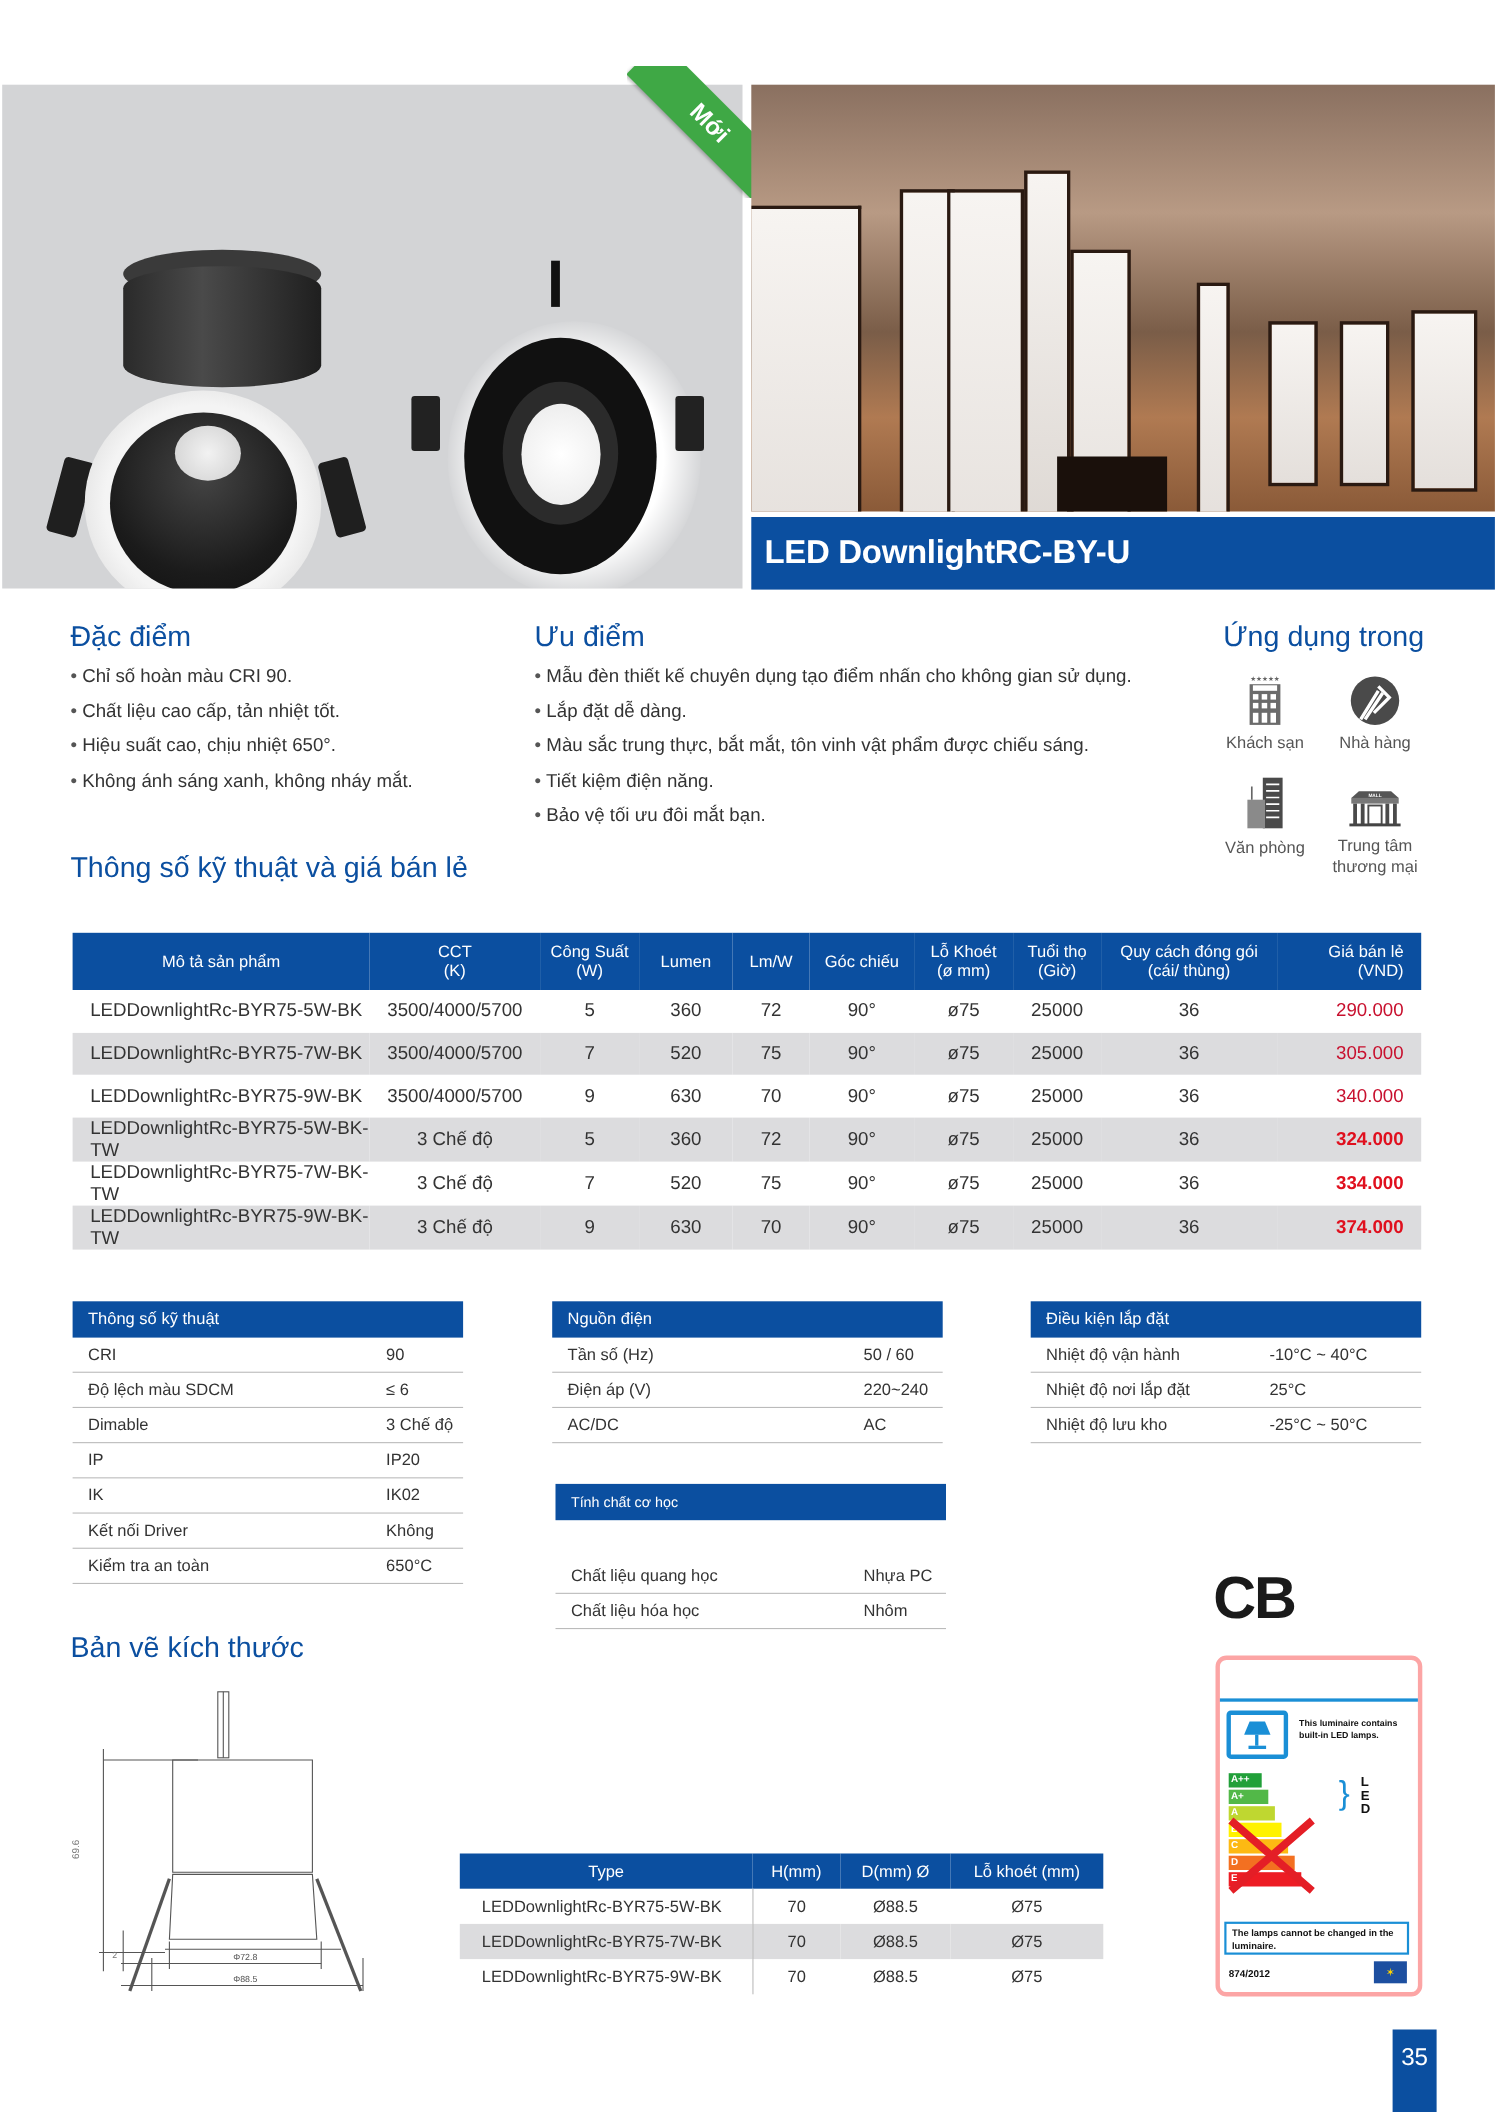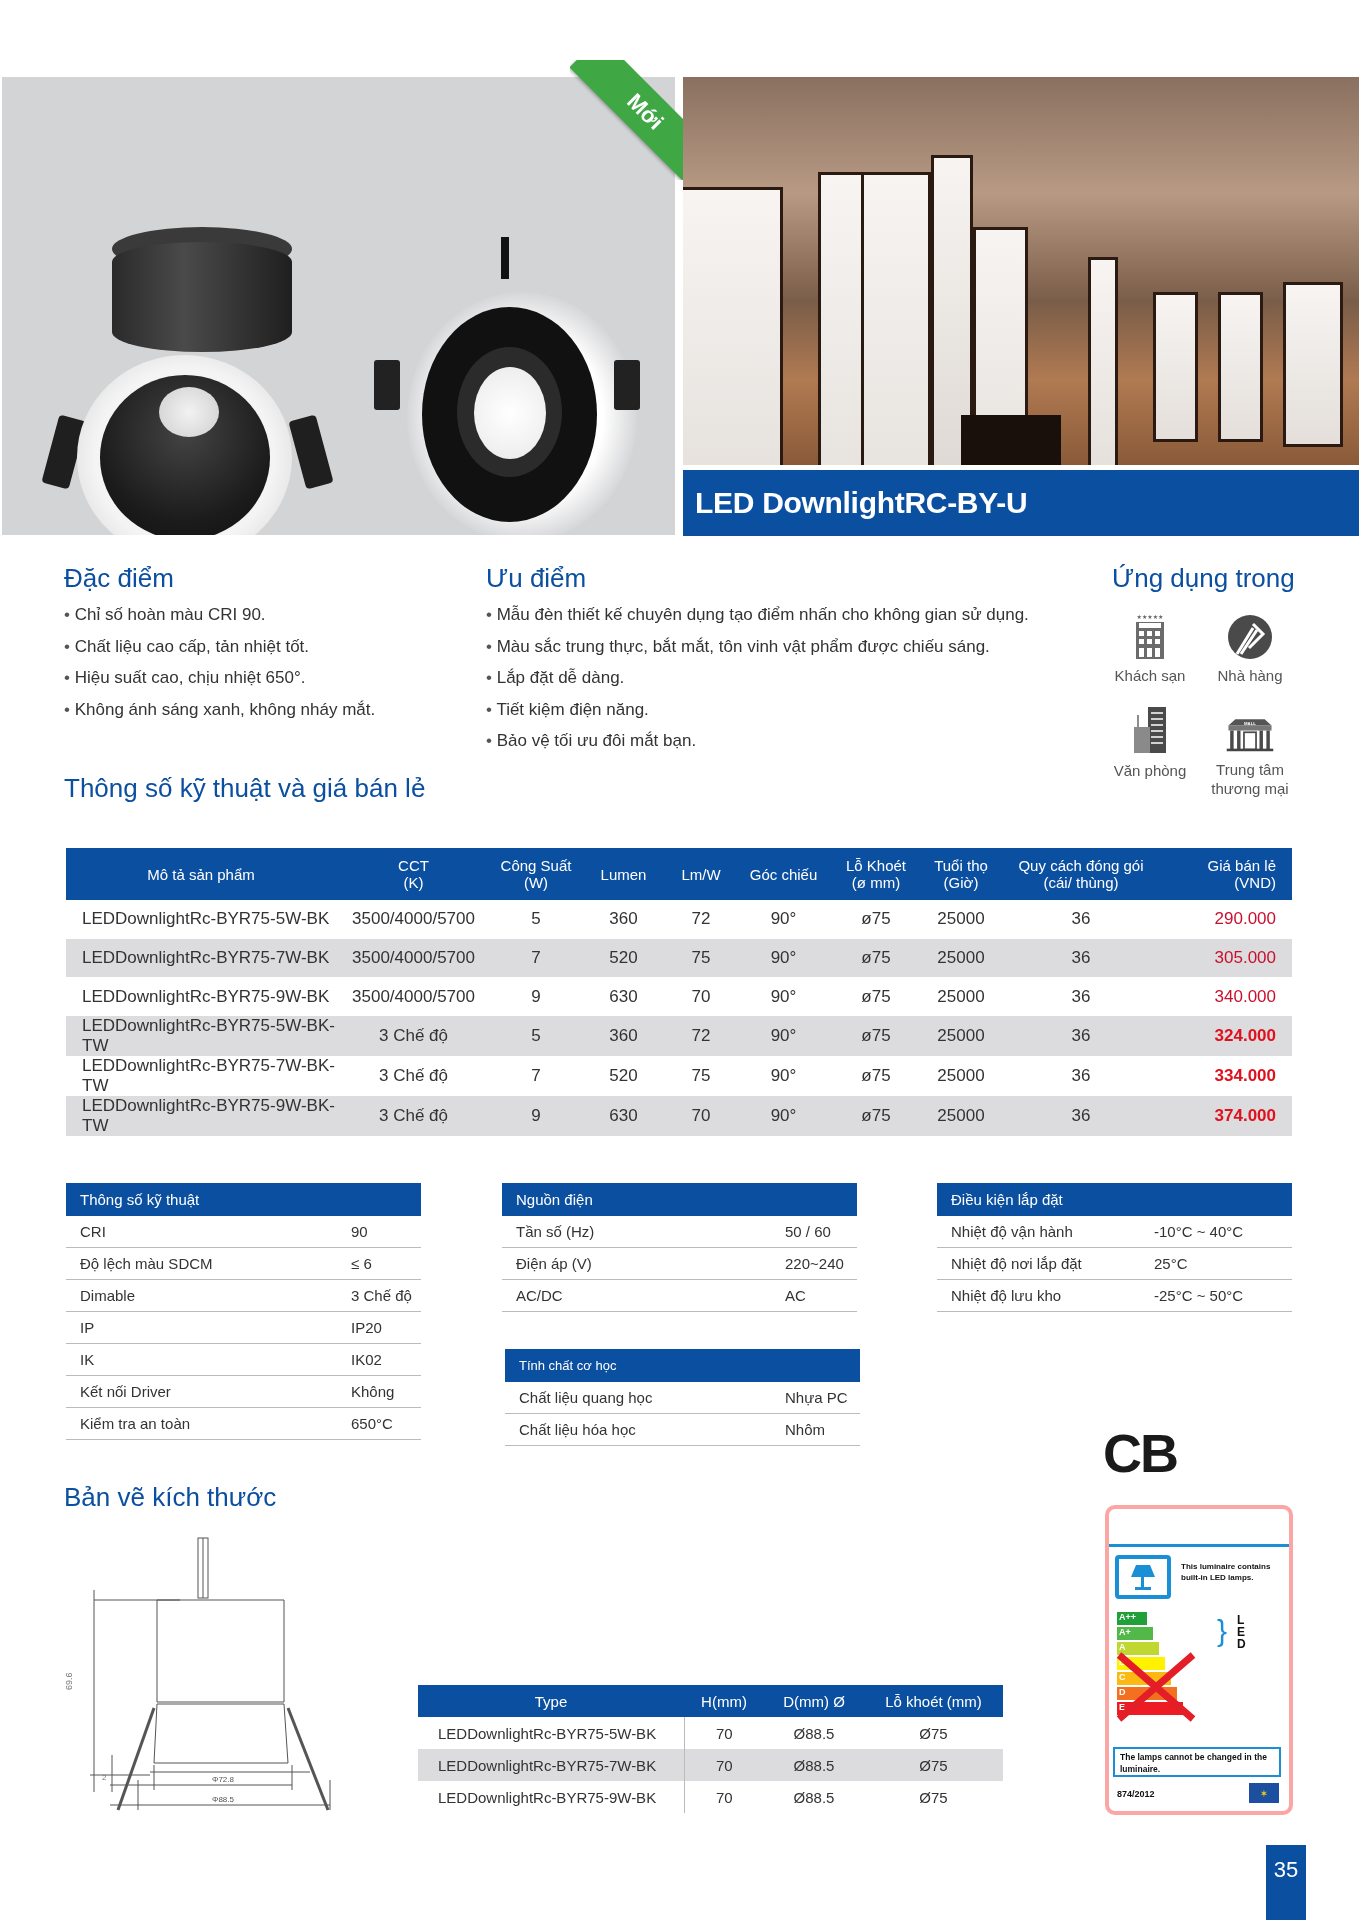--- a/index.html
+++ b/index.html
@@ -128,22 +128,22 @@
     <li>Chất liệu cao cấp, tản nhiệt tốt.</li>
     <li>Hiệu suất cao, chịu nhiệt 650°.</li>
     <li>Không ánh sáng xanh, không nháy mắt.</li>
   </ul>
 </div>
 
 <div class="abs" style="left:486px;top:563px;width:600px;">
   <h2 class="h2">Ưu điểm</h2>
   <ul class="bullets" style="margin-top:5px;">
     <li>Mẫu đèn thiết kế chuyên dụng tạo điểm nhấn cho không gian sử dụng.</li>
+    <li>Lắp đặt dễ dàng.</li>
     <li>Màu sắc trung thực, bắt mắt, tôn vinh vật phẩm được chiếu sáng.</li>
-    <li>Lắp đặt dễ dàng.</li>
     <li>Tiết kiệm điện năng.</li>
     <li>Bảo vệ tối ưu đôi mắt bạn.</li>
   </ul>
 </div>
 
 <div class="abs" style="left:1112px;top:563px;">
   <h2 class="h2">Ứng dụng trong</h2>
 </div>
 <div class="app-item" style="left:1100px;top:612px;">
   <div class="ico">
@@ -349,21 +349,21 @@
       <span class="v" style="left:283px;">220~240</span>
     </div>
   <div class="row" style="position:relative;">
       <span class="k">AC/DC</span>
       <span class="v" style="left:283px;">AC</span>
     </div>
 </div>
 
 <div class="spec" style="left:505px;top:1349px;width:355px;">
   <div class="head" style="font-size:13px;">Tính chất cơ học</div>
-  <div class="row" style="position:relative;">
+  <div class="row" style="position:relative;margin-top:35px;">
       <span class="k">Chất liệu quang học</span>
       <span class="v" style="left:280px;">Nhựa PC</span>
     </div>
   <div class="row" style="position:relative;">
       <span class="k">Chất liệu hóa học</span>
       <span class="v" style="left:280px;">Nhôm</span>
     </div>
 </div>
 
 <div class="spec" style="left:937px;top:1183px;width:355px;">

